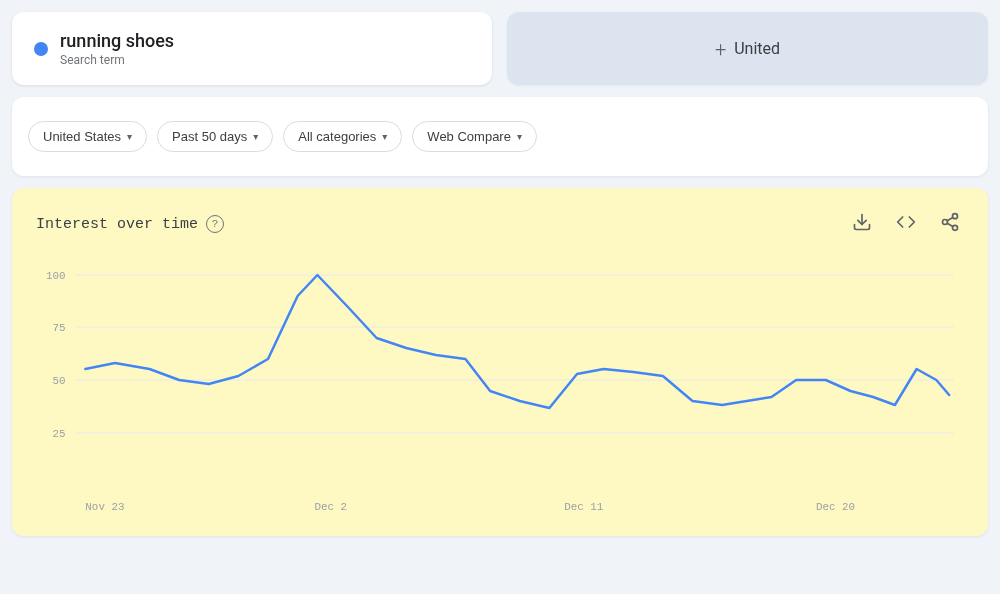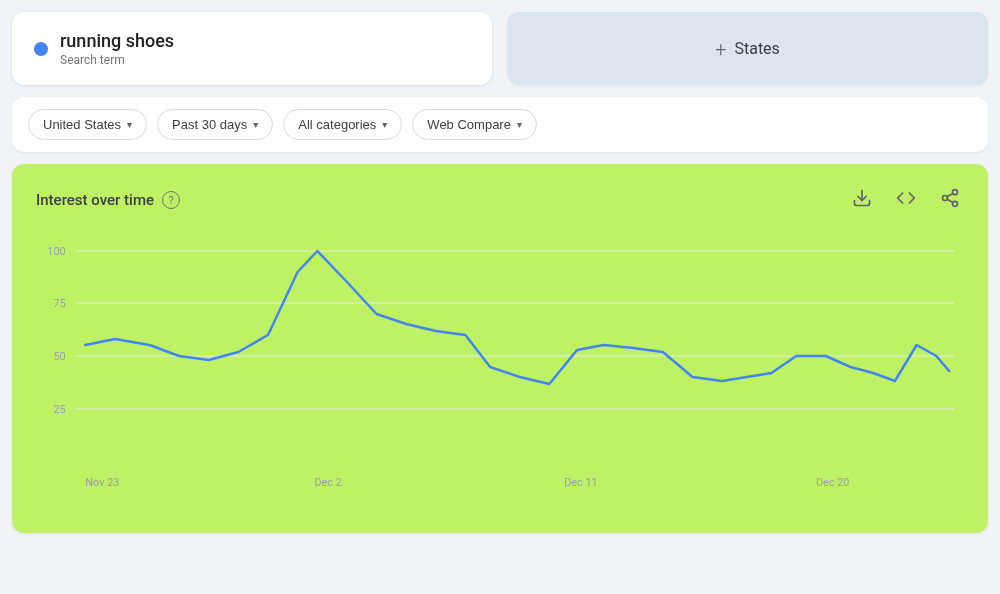--- a/index.html
+++ b/index.html
@@ -72,21 +72,21 @@
 
     .compare-label {
       font-size: 16px;
       color: #3c4043;
       font-weight: 400;
     }
 
     .filters-bar {
       background: #fff;
       border-radius: 12px;
-      padding: 12px 16px;
+      padding: 24px 16px;
       display: flex;
       gap: 10px;
       align-items: center;
       margin-bottom: 12px;
       box-shadow: 0 1px 3px rgba(0,0,0,0.08);
     }
 
     .filter-btn {
       display: flex;
       align-items: center;
@@ -100,24 +100,25 @@
       color: #3c4043;
       white-space: nowrap;
     }
 
     .filter-arrow {
       font-size: 10px;
       color: #5f6368;
     }
 
     .chart-card {
-      background: #bef264;
+      background: #fef9c3;
       border-radius: 12px;
-      padding: 20px 24px 32px;
+      padding: 20px 24px 11px;
       box-shadow: 0 1px 3px rgba(0,0,0,0.08);
+      font-family: Liberation Mono, monospace;
     }
 
     .chart-header {
       display: flex;
       align-items: center;
       justify-content: space-between;
       margin-bottom: 20px;
     }
 
     .chart-title-group {
@@ -194,31 +195,31 @@
   <div class="search-term-card">
     <div class="search-term-dot"></div>
     <div class="search-term-text">
       <span class="search-term-name">running shoes</span>
       <span class="search-term-label">Search term</span>
     </div>
   </div>
 
   <div class="compare-card">
     <span class="compare-plus">+</span>
-    <span class="compare-label">States</span>
+    <span class="compare-label">United</span>
   </div>
 </div>
 
 <div class="filters-bar">
   <button class="filter-btn">
     <span>United States</span>
     <span class="filter-arrow">▾</span>
   </button>
   <button class="filter-btn">
-    <span>Past 30 days</span>
+    <span>Past 50 days</span>
     <span class="filter-arrow">▾</span>
   </button>
   <button class="filter-btn">
     <span>All categories</span>
     <span class="filter-arrow">▾</span>
   </button>
   <button class="filter-btn">
     <span>Web Compare</span>
     <span class="filter-arrow">▾</span>
   </button>

